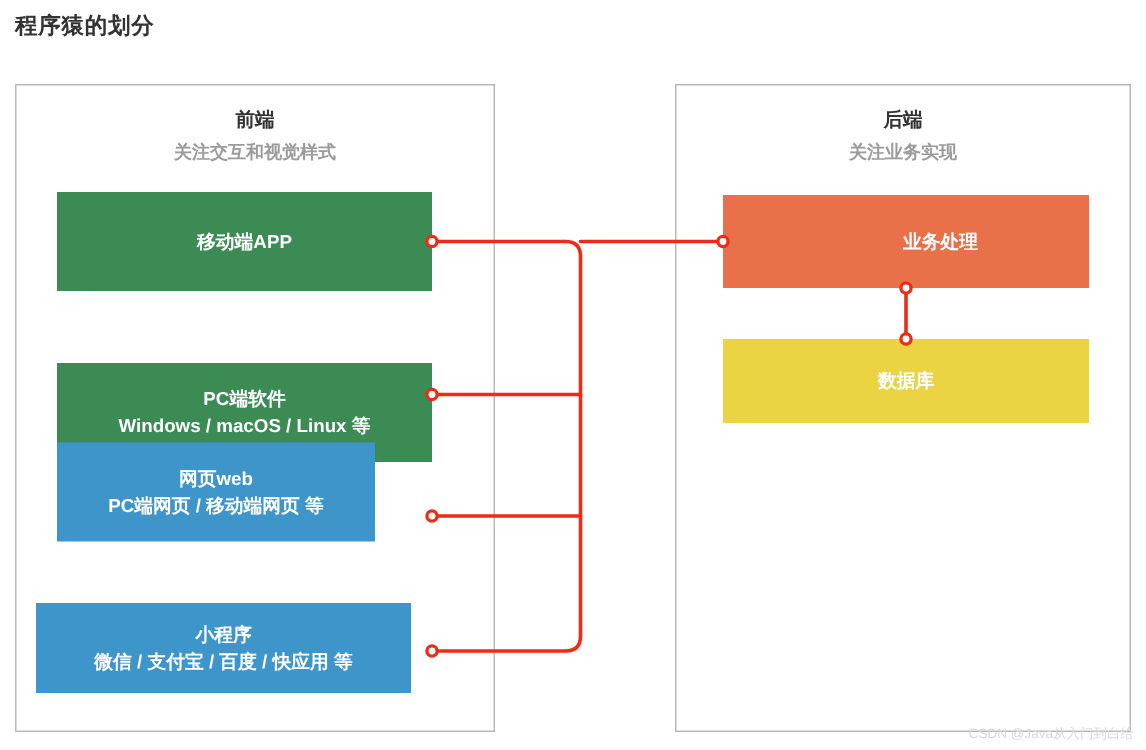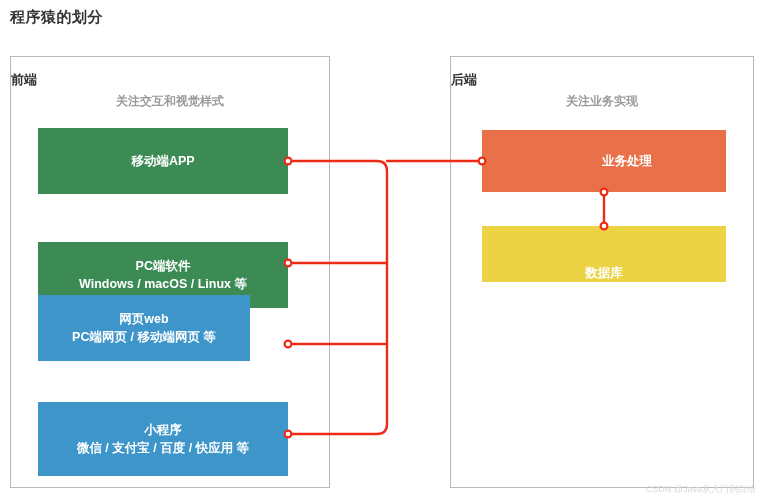--- a/index.html
+++ b/index.html
@@ -38,20 +38,21 @@
     box-sizing: border-box;
   }
   #panel-frontend { left: 10px;  width: 320px; }
   #panel-backend  { left: 450px; width: 304px; }
 
   .panel-title {
     position: absolute;
     left: 0;
     right: 0;
     top: 14px;
+    text-align: center;
     font-size: 13px;
     font-weight: bold;
     color: #333333;
   }
   .panel-subtitle {
     position: absolute;
     left: 0;
     right: 0;
     top: 36px;
     text-align: center;
@@ -81,25 +82,25 @@
     font-size: 12.5px;
     font-weight: bold;
     white-space: nowrap;
   }
   .node.single .node-title { font-size: 12.5px; }
 
   
   #node-mobile-app { left: 38px;  top: 128px; width: 250px; height: 66px;  background: #3C8B55; gap: 32px; }
   #node-pc-soft    { left: 38px;  top: 242px; width: 250px; height: 66px;  background: #3C8B55; }
   #node-web        { left: 38px;  top: 295px; width: 212px; height: 66px;  background: #3E95C9; }
-  #node-miniapp    { left: 38px;  top: 402px; width: 250px; height: 74px;  background: #3E95C9; align-items: center; }
+  #node-miniapp    { left: 24px;  top: 402px; width: 250px; height: 60px;  background: #3E95C9; align-items: center; }
 
   
   #node-business   { left: 482px; top: 130px; width: 244px; height: 62px;  background: #E8714A; padding-left: 46px; }
-  #node-database   { left: 482px; top: 226px; width: 244px; height: 56px;  background: #EBD344; justify-content: flex-end; }
+  #node-database   { left: 482px; top: 226px; width: 244px; height: 56px;  background: #EBD344; }
 
   
   #connector-layer {
     position: absolute;
     left: 0; top: 0;
     width: 764px; height: 500px;
     pointer-events: none;
   }
 
   

